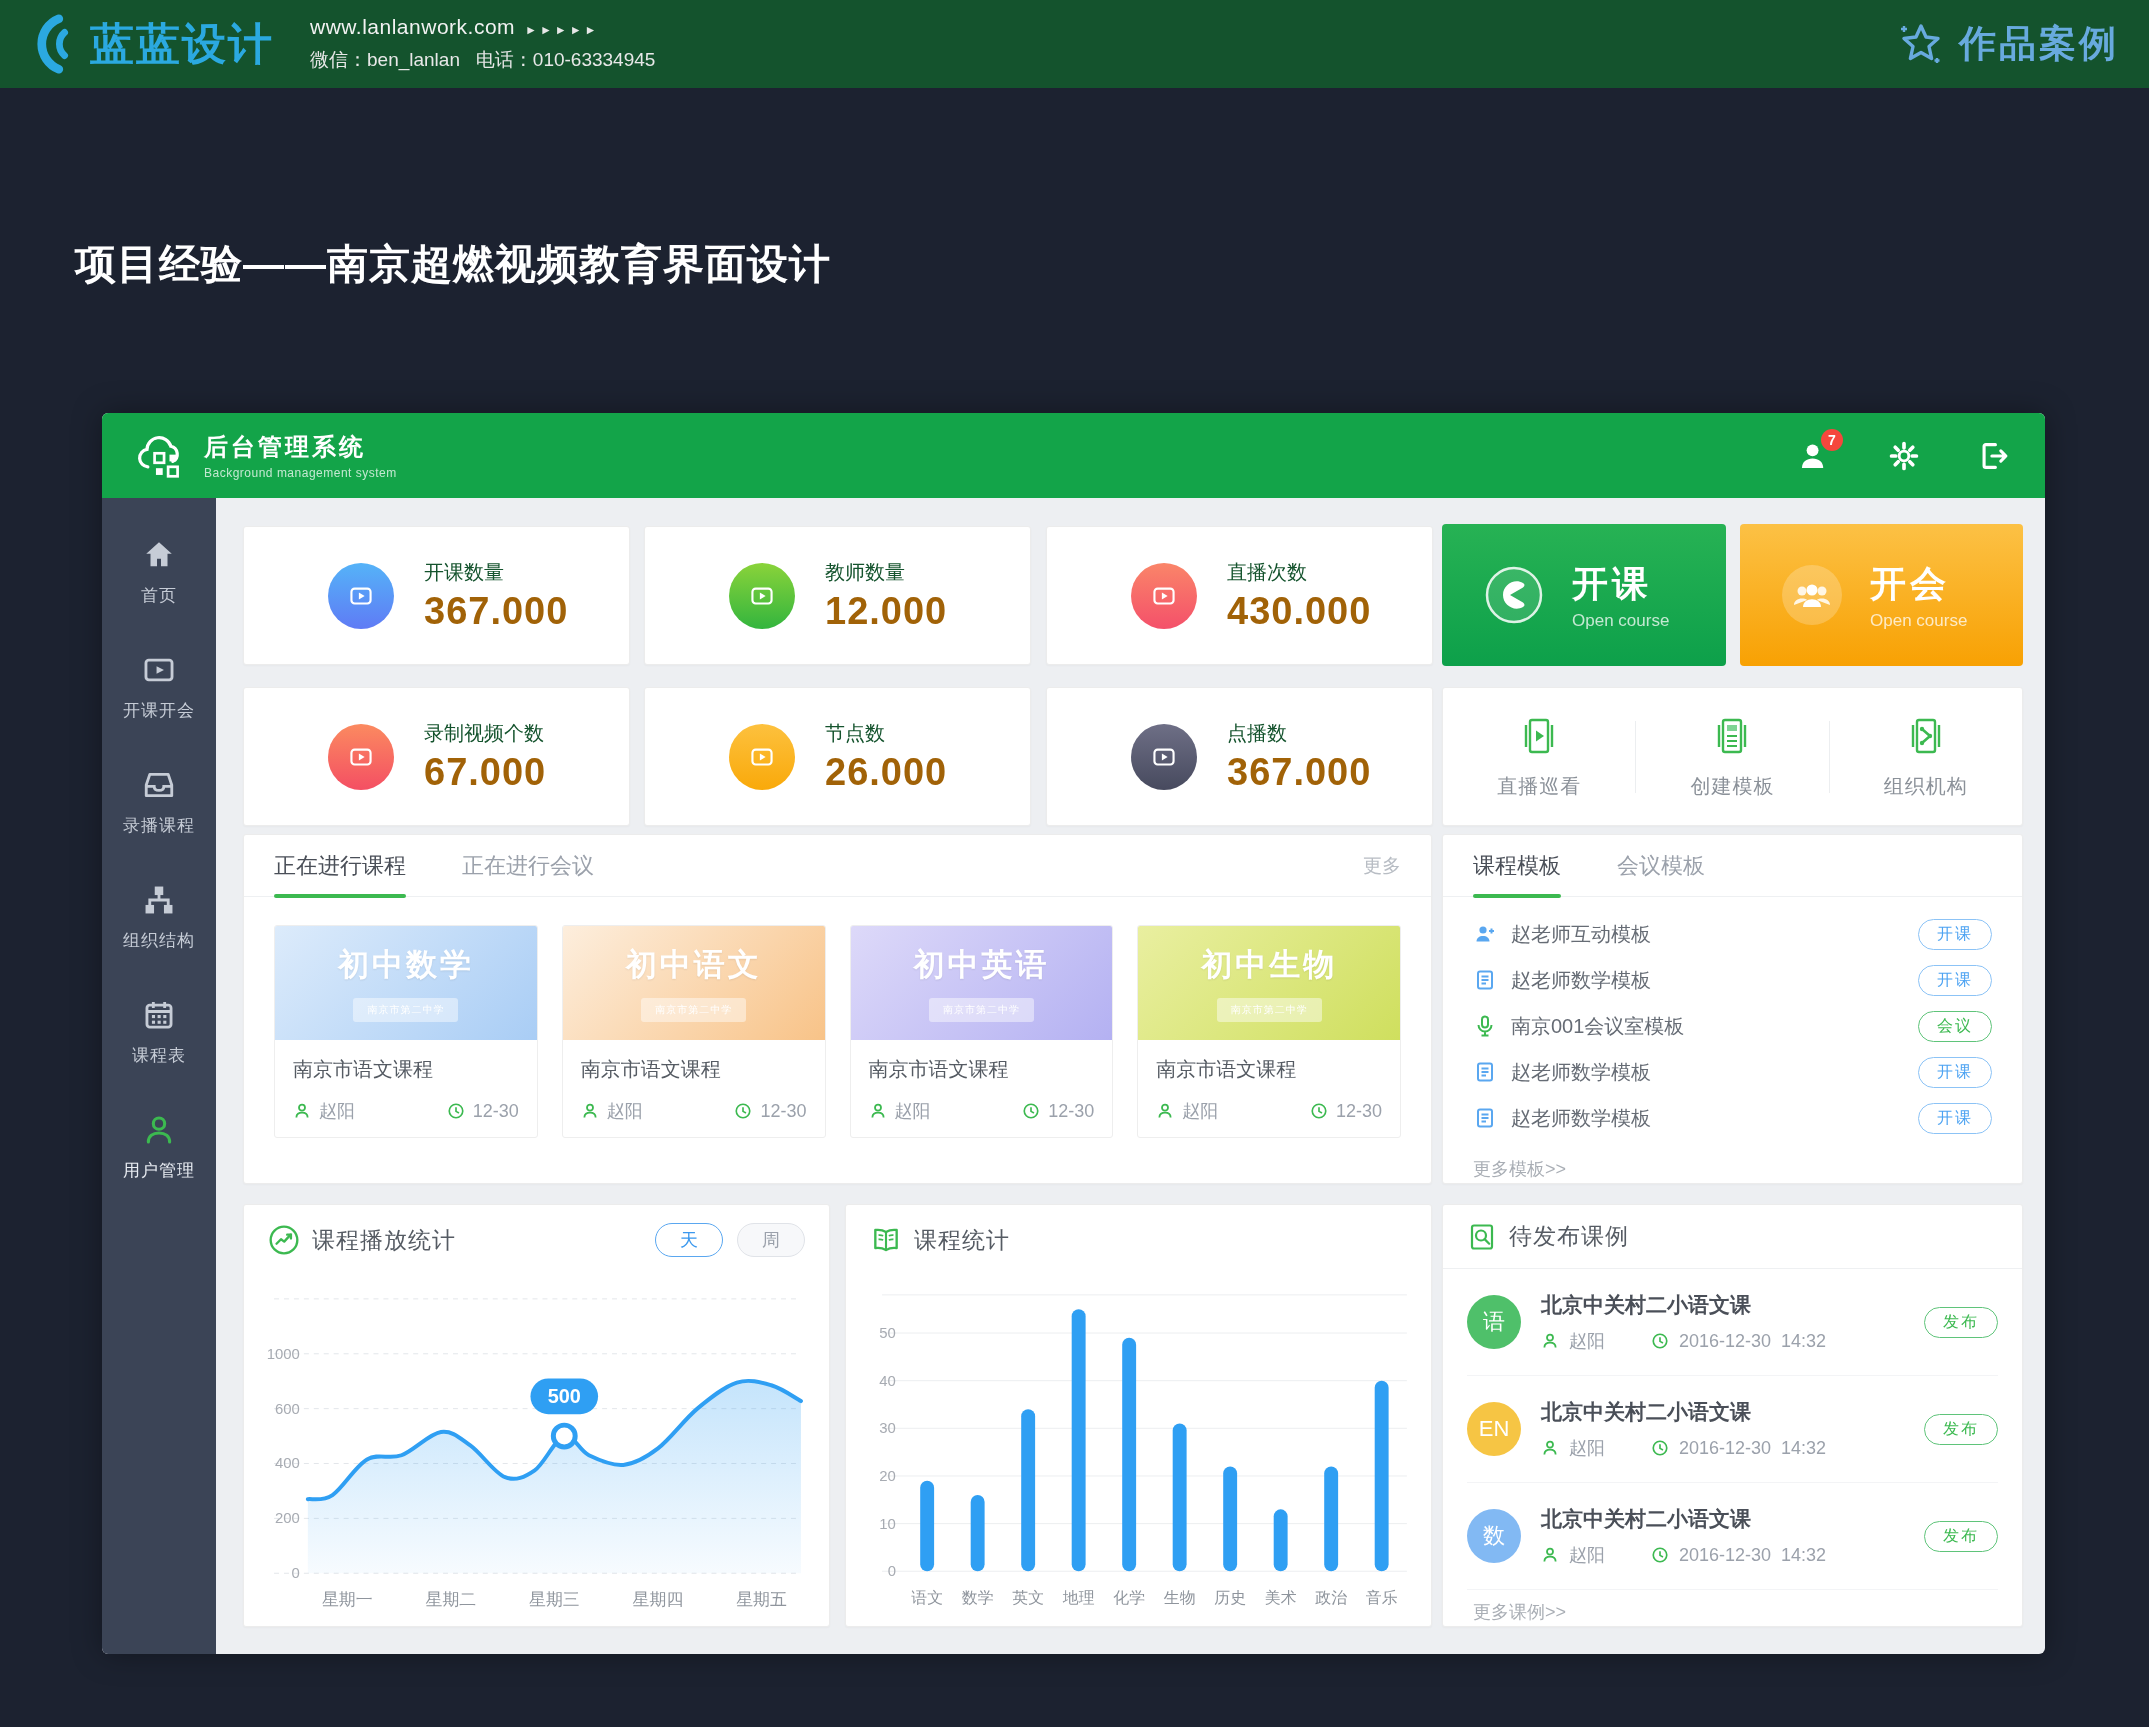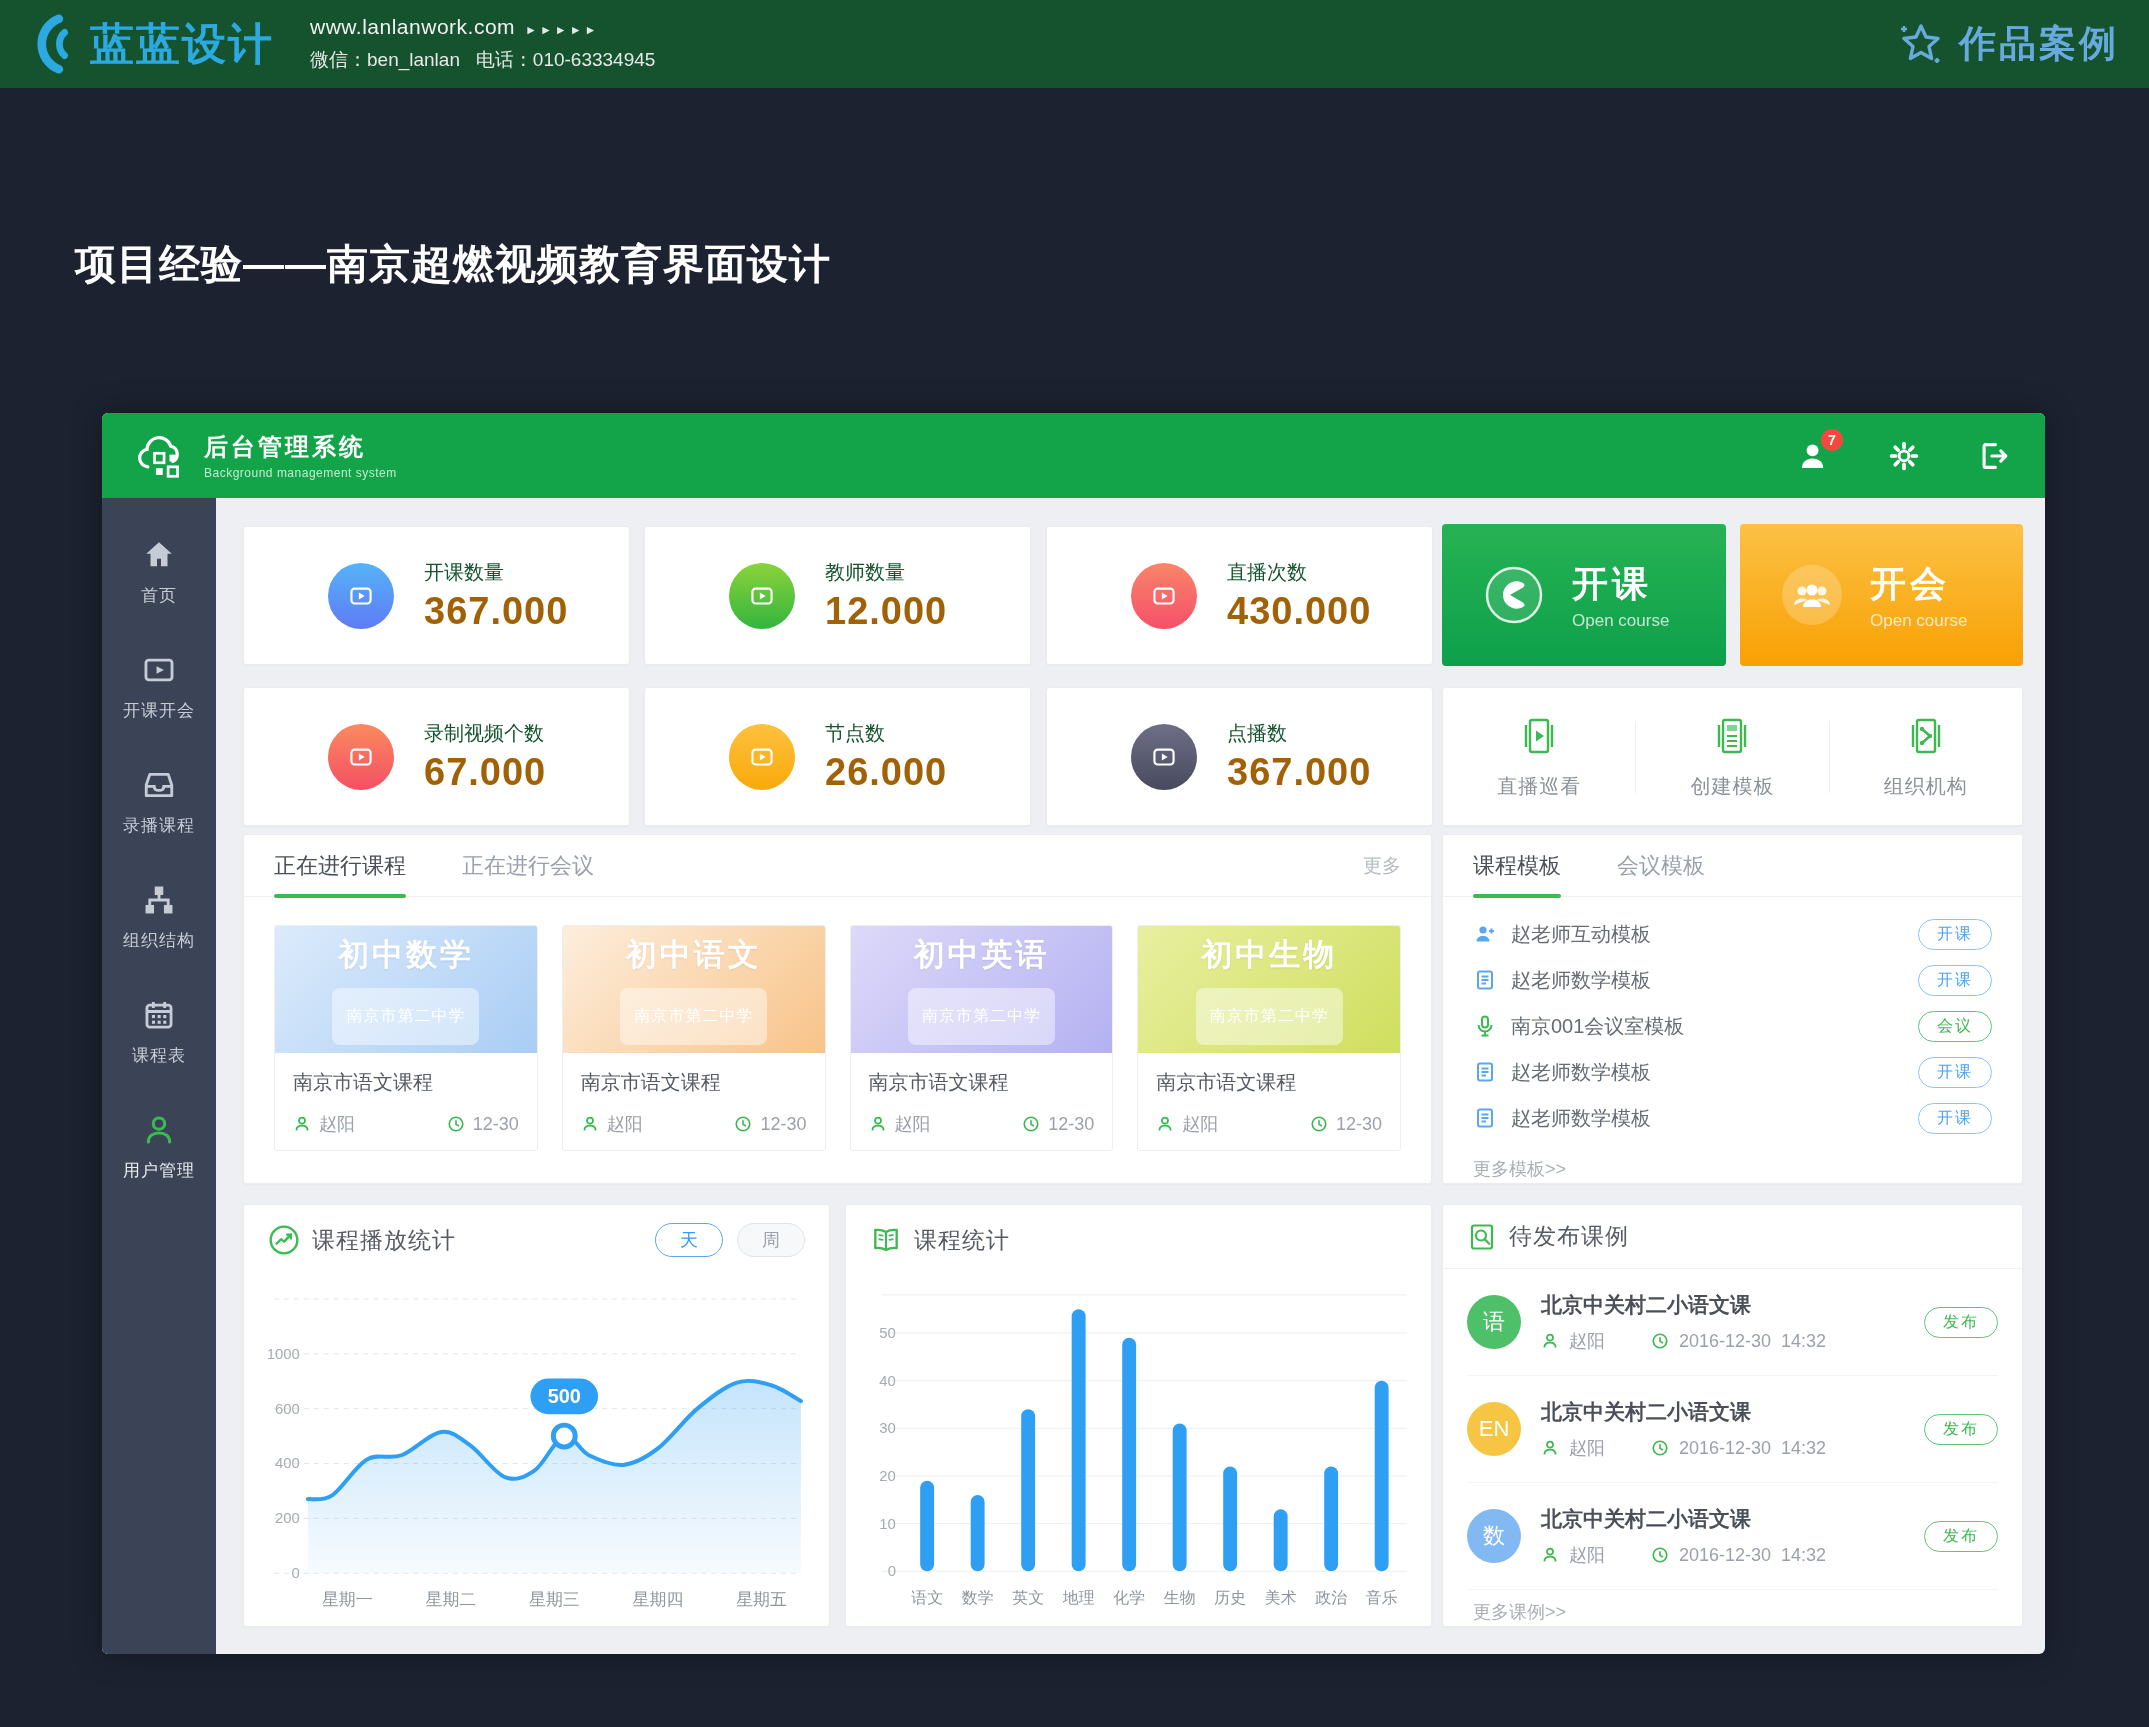--- a/index.html
+++ b/index.html
@@ -63,23 +63,23 @@
   
   .tabbar { height:62px; border-bottom:1px solid #eef0f2; display:flex; align-items:center; padding:0 30px; }
   .tab { position:relative; height:62px; display:flex; align-items:center; margin-right:56px; font-size:22px; color:#9ba1ab; cursor:pointer; }
   .tab.active { color:#4a4f58; }
   .tab.active:after { content:""; position:absolute; left:0; right:0; bottom:-1px; height:4px; background:#3cb950; border-radius:2px; }
   .tab-more { margin-left:auto; color:#b8bdc4; font-size:19px; cursor:pointer; }
 
   
   .course-row { display:flex; gap:24px; padding:28px 30px 0 30px; }
   .ccard { width:264px; border:1px solid #eeeeee; border-radius:3px; overflow:hidden; cursor:pointer; }
-  .ccard-top { height:127px; display:flex; flex-direction:column; align-items:center; justify-content:center; gap:12px; }
+  .ccard-top { height:114px; display:flex; flex-direction:column; align-items:center; justify-content:center; gap:12px; }
   .ccard-top .subj { color:#fff; font-size:31px; font-weight:bold; letter-spacing:3px; text-shadow:0 1px 2px rgba(0,0,0,.08); }
-  .ccard-top .school { background:rgba(255,255,255,.45); color:#fff; font-size:16px; padding:18px 14px; border-radius:8px; letter-spacing:1px; }
+  .ccard-top .school { background:rgba(255,255,255,.45); color:#fff; font-size:10px; padding:5px 14px; border-radius:3px; letter-spacing:1px; }
   .ccard-bot { padding:16px 18px 14px 18px; }
   .ccard-bot .cname { color:#555b63; font-size:20px; }
   .ccard-meta { display:flex; align-items:center; margin-top:16px; color:#9ba1ab; font-size:18px; }
   .ccard-meta .who { display:flex; align-items:center; gap:8px; }
   .ccard-meta .when { display:flex; align-items:center; gap:8px; margin-left:auto; }
 
   
   .tpl-list { padding:14px 30px 0 30px; }
   .tpl-row { display:flex; align-items:center; height:46px; }
   .tpl-row .nm { color:#666c75; font-size:20px; margin-left:14px; }

